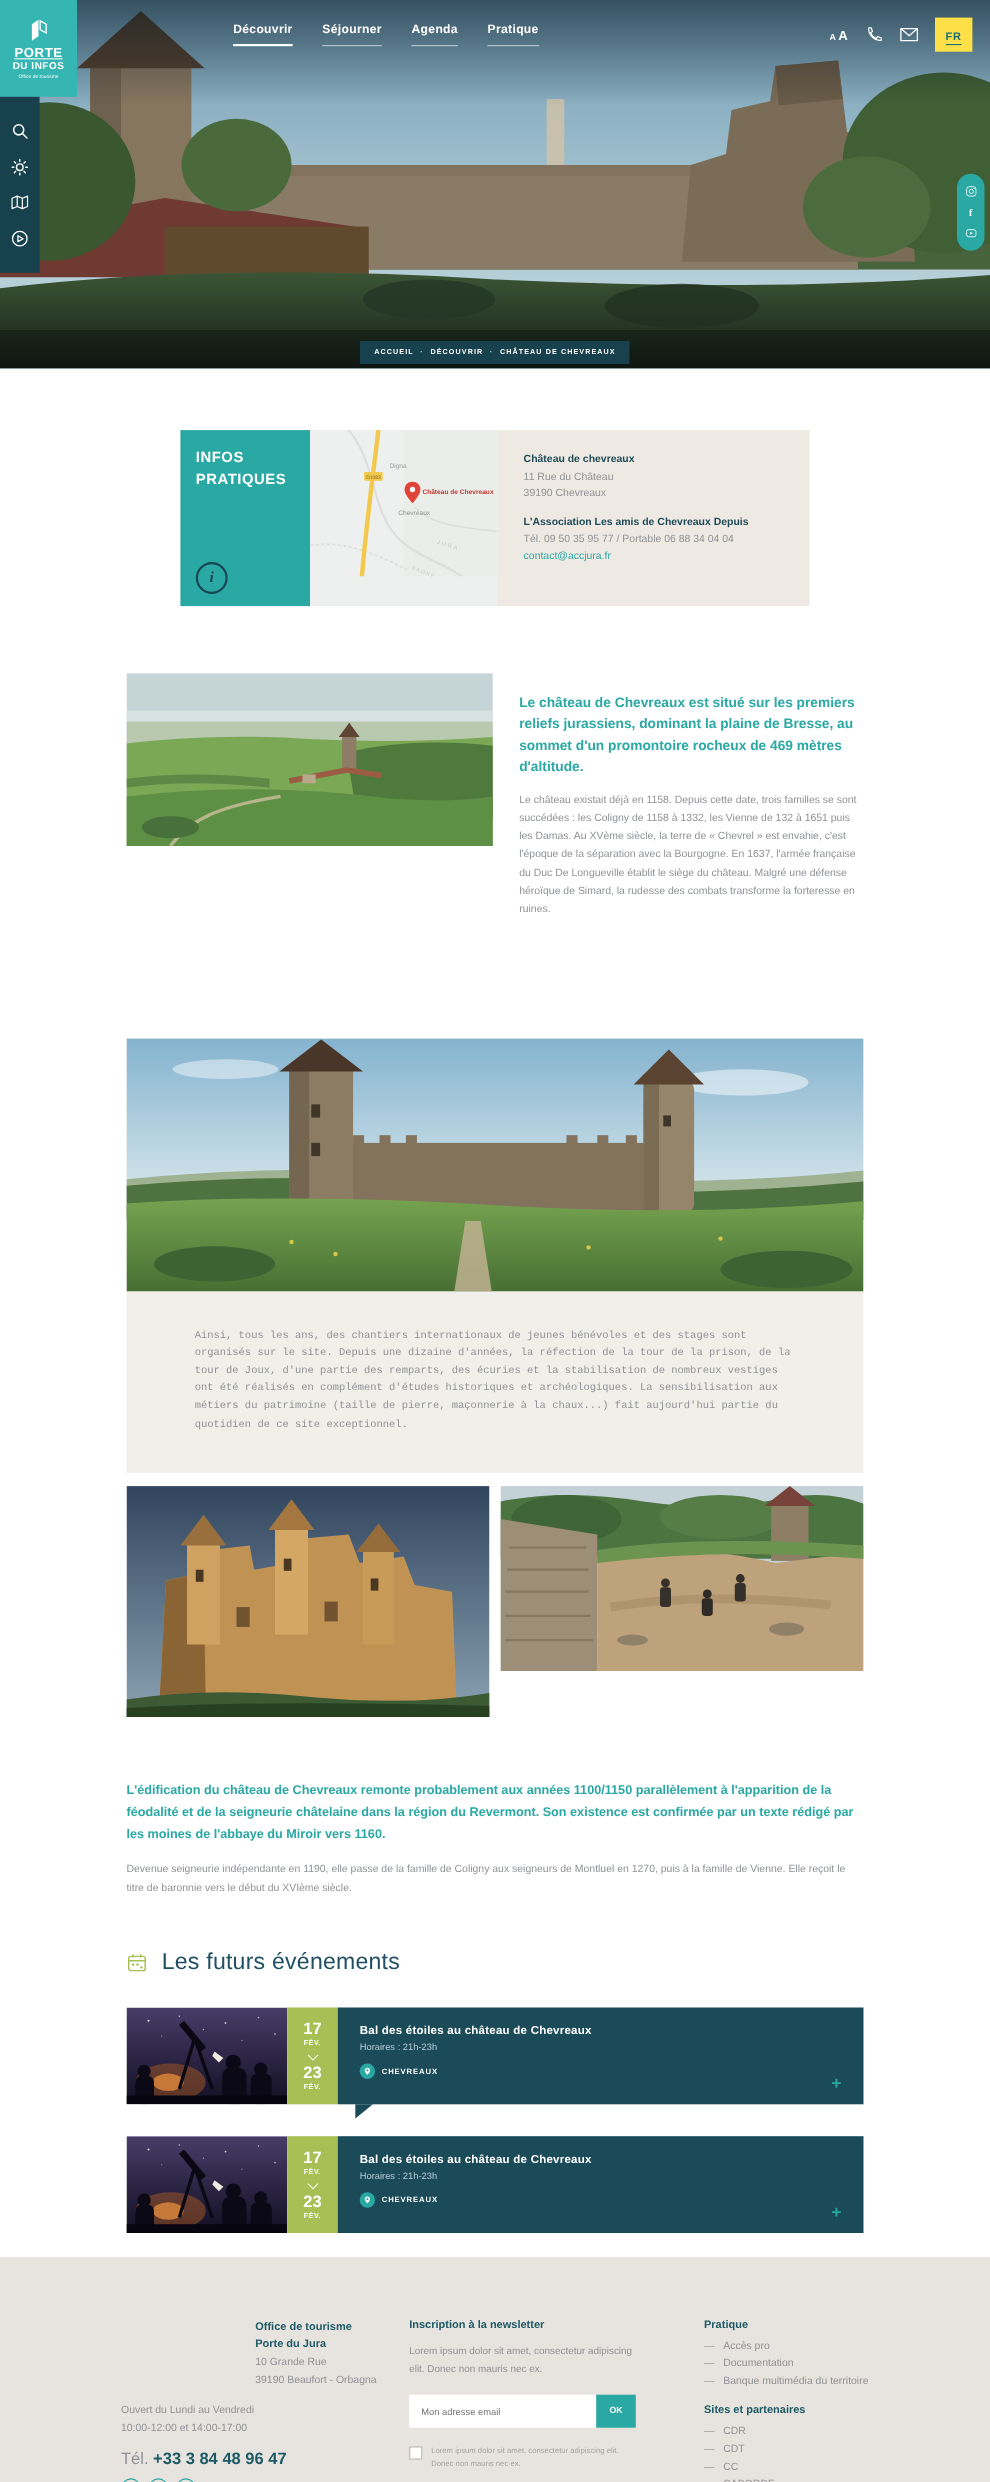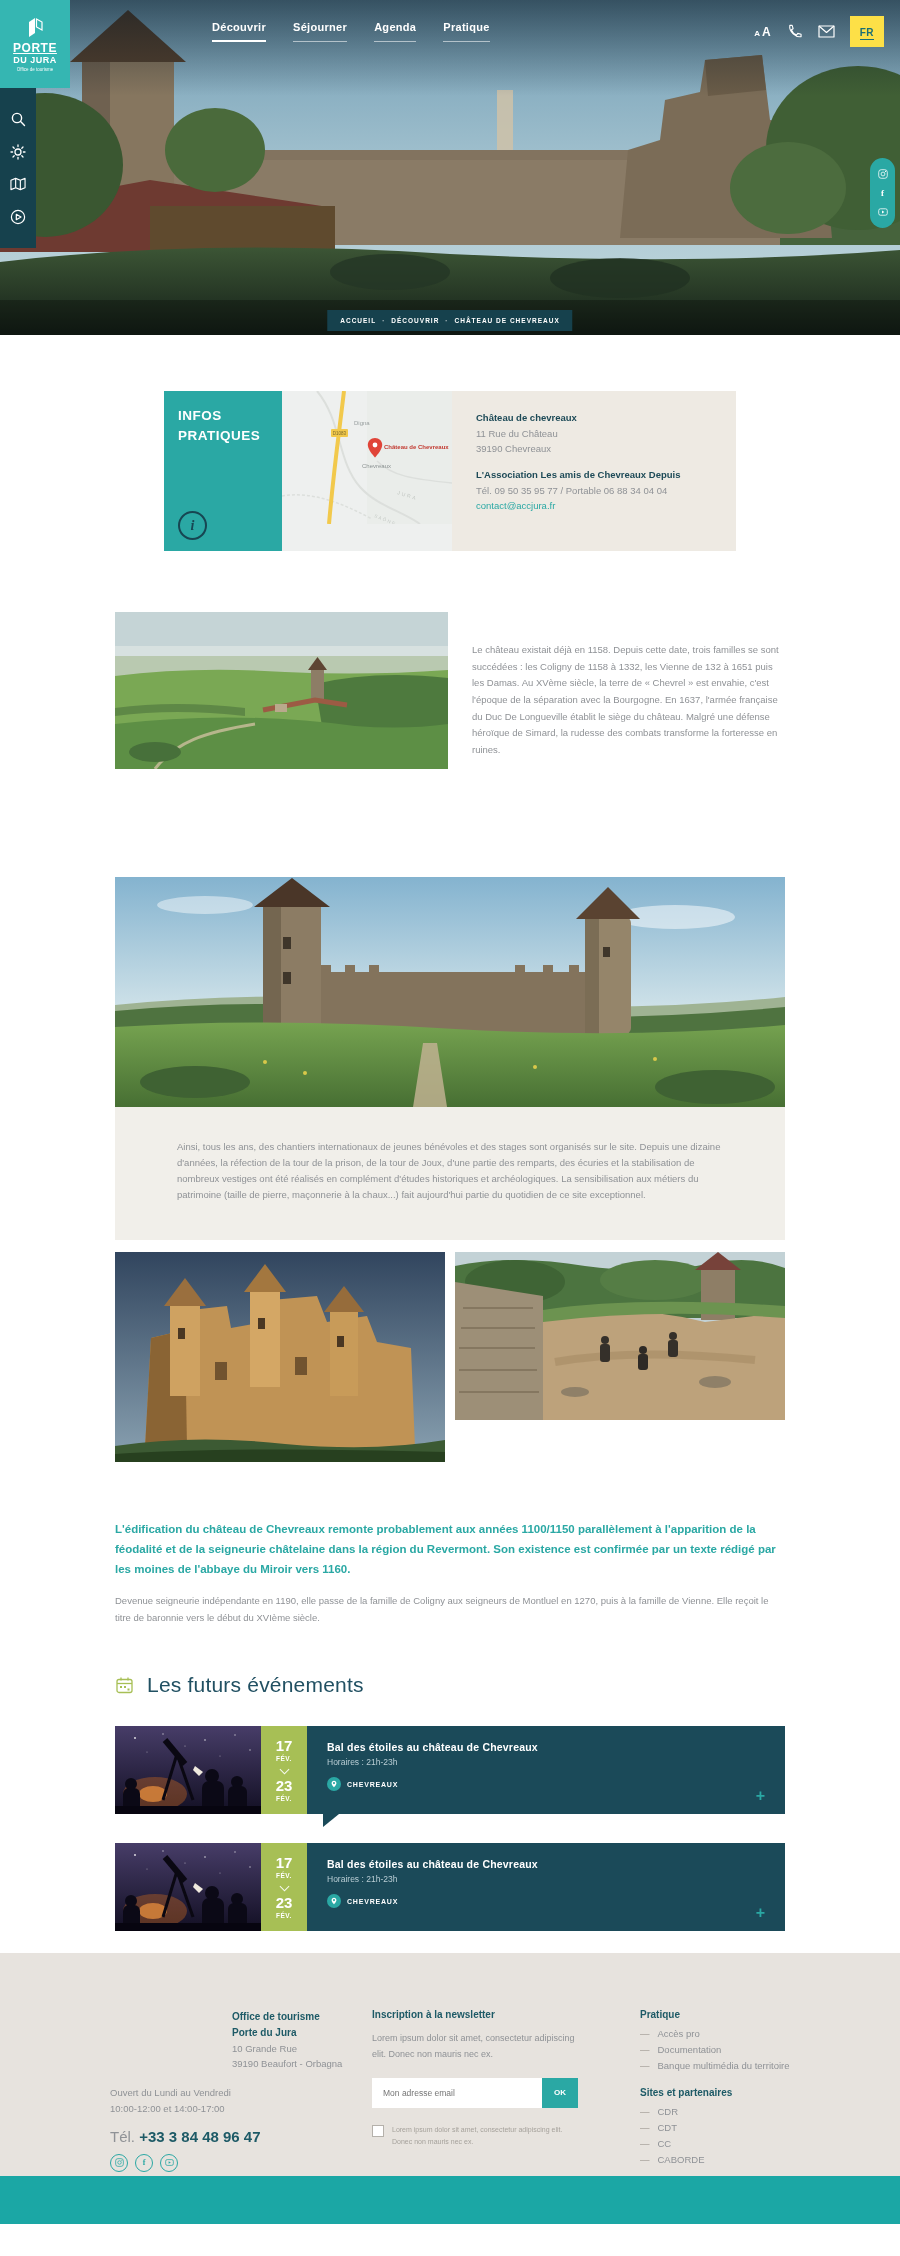--- a/index.html
+++ b/index.html
@@ -50,21 +50,21 @@
   .intro{margin-top:61px;display:flex;gap:24px;}
   .intro-photo{width:333px;height:157px;flex:none;}
   .intro-photo svg,.ph svg{display:block;width:100%;height:100%;}
   .intro-text{flex:1;padding-top:18px;}
   .h-teal{color:#2aa8a4;font-size:12.5px;font-weight:bold;line-height:1.55;margin:0;}
   .p-body{color:#8f9296;font-size:9.5px;line-height:1.75;margin:12px 0 0;}
   .assoc-panel{margin-top:108px;background:#f1efea;}
   .assoc-photo{height:230px;}
   .assoc-text{padding:26px 62px 36px;}
   .h-steel{color:#35718e;font-size:11.5px;font-weight:bold;line-height:1.6;margin:0;}
-  .assoc-text .p-body{margin-top:6px;line-height:1.7;}
+  .assoc-text .p-body{margin-top:6px;line-height:1.7;font-family:Liberation Mono, monospace;}
   .gallery{margin-top:12px;display:flex;gap:10px;align-items:flex-start;}
   .g-left{width:330px;height:210px;flex:none;}
   .g-right{width:330px;height:168px;flex:none;}
   .history{margin-top:57px;}
   .history .h-teal{font-size:11.5px;line-height:1.75;}
   .history .p-body{margin-top:14px;}
   .events-head{margin-top:47px;display:flex;align-items:center;gap:13px;}
   .events-head .cal{width:19px;height:19px;display:block;}
   .events-title{color:#215062;font-size:21px;font-weight:400;letter-spacing:.2px;}
   .event-card{margin-top:29px;display:flex;height:88px;position:relative;cursor:pointer;}
@@ -157,21 +157,21 @@
       <rect width="900" height="96" fill="url(#shade)"></rect>
       <rect y="300" width="900" height="35" fill="rgba(0,0,0,.28)"></rect>
     </svg>
 
     <div class="logo">
       <svg width="24" height="24" viewBox="0 0 24 24">
         <polygon points="6,22 6,7 12,3 12,18" fill="#fff"></polygon>
         <polygon points="13.5,4 19,7 19,15 13.5,12" fill="none" stroke="#fff" stroke-width="1.2"></polygon>
       </svg>
       <span class="l1">PORTE</span>
-      <span class="l2">DU JURA</span>
+      <span class="l2">DU INFOS</span>
       <span class="l3">Office de tourisme</span>
     </div>
 
     <div class="rail">
       <svg class="ric" viewBox="0 0 16 16" fill="none" stroke="#fff" stroke-width="1.4" stroke-linecap="round">
         <circle cx="7" cy="7" r="4.6"></circle>
           <line x1="10.6" y1="10.6" x2="14.5" y2="14.5"></line>
       </svg>
       <svg class="ric" viewBox="0 0 16 16" fill="none" stroke="#fff" stroke-width="1.3" stroke-linecap="round">
         <circle cx="8" cy="8" r="3"></circle>
@@ -298,20 +298,21 @@
           <rect x="196" y="58" width="13" height="30" fill="#8d7d66"></rect>
           <polygon points="193,58 202.5,45 212,58" fill="#5e4533"></polygon>
           <path d="M148,98 L200,88 L232,93" stroke="#9c5b44" stroke-width="5" fill="none"></path>
           <rect x="160" y="92" width="12" height="8" fill="#b9a98c"></rect>
           <path d="M0,112 Q120,98 240,114 Q290,118 333,112 V157 H0 Z" fill="#5d8f45"></path>
           <path d="M40,157 C60,130 90,120 140,112" stroke="#cdbf9d" stroke-width="3" fill="none" opacity=".8"></path>
           <ellipse cx="40" cy="140" rx="26" ry="10" fill="#47703a"></ellipse>
         </svg>
       </div>
       <div class="intro-text">
+        <h3 class="h-teal">Le château de Chevreaux est situé sur les premiers reliefs jurassiens, dominant la plaine de Bresse, au sommet d'un promontoire rocheux de 469 mètres d'altitude.</h3>
         <p class="p-body">Le château existait déjà en 1158. Depuis cette date, trois familles se sont succédées : les Coligny de 1158 à 1332, les Vienne de 132 à 1651 puis les Damas. Au XVème siècle, la terre de « Chevrel » est envahie, c'est l'époque de la séparation avec la Bourgogne. En 1637, l'armée française du Duc De Longueville établit le siège du château. Malgré une défense héroïque de Simard, la rudesse des combats transforme la forteresse en ruines.</p>
       </div>
     </section>
 
     <section class="assoc-panel">
       <div class="assoc-photo ph">
         <svg viewBox="0 0 670 230" preserveAspectRatio="none">
           <defs>
             <linearGradient id="bsky" x1="0" y1="0" x2="0" y2="1">
               <stop offset="0" stop-color="#84b3cf"></stop>

